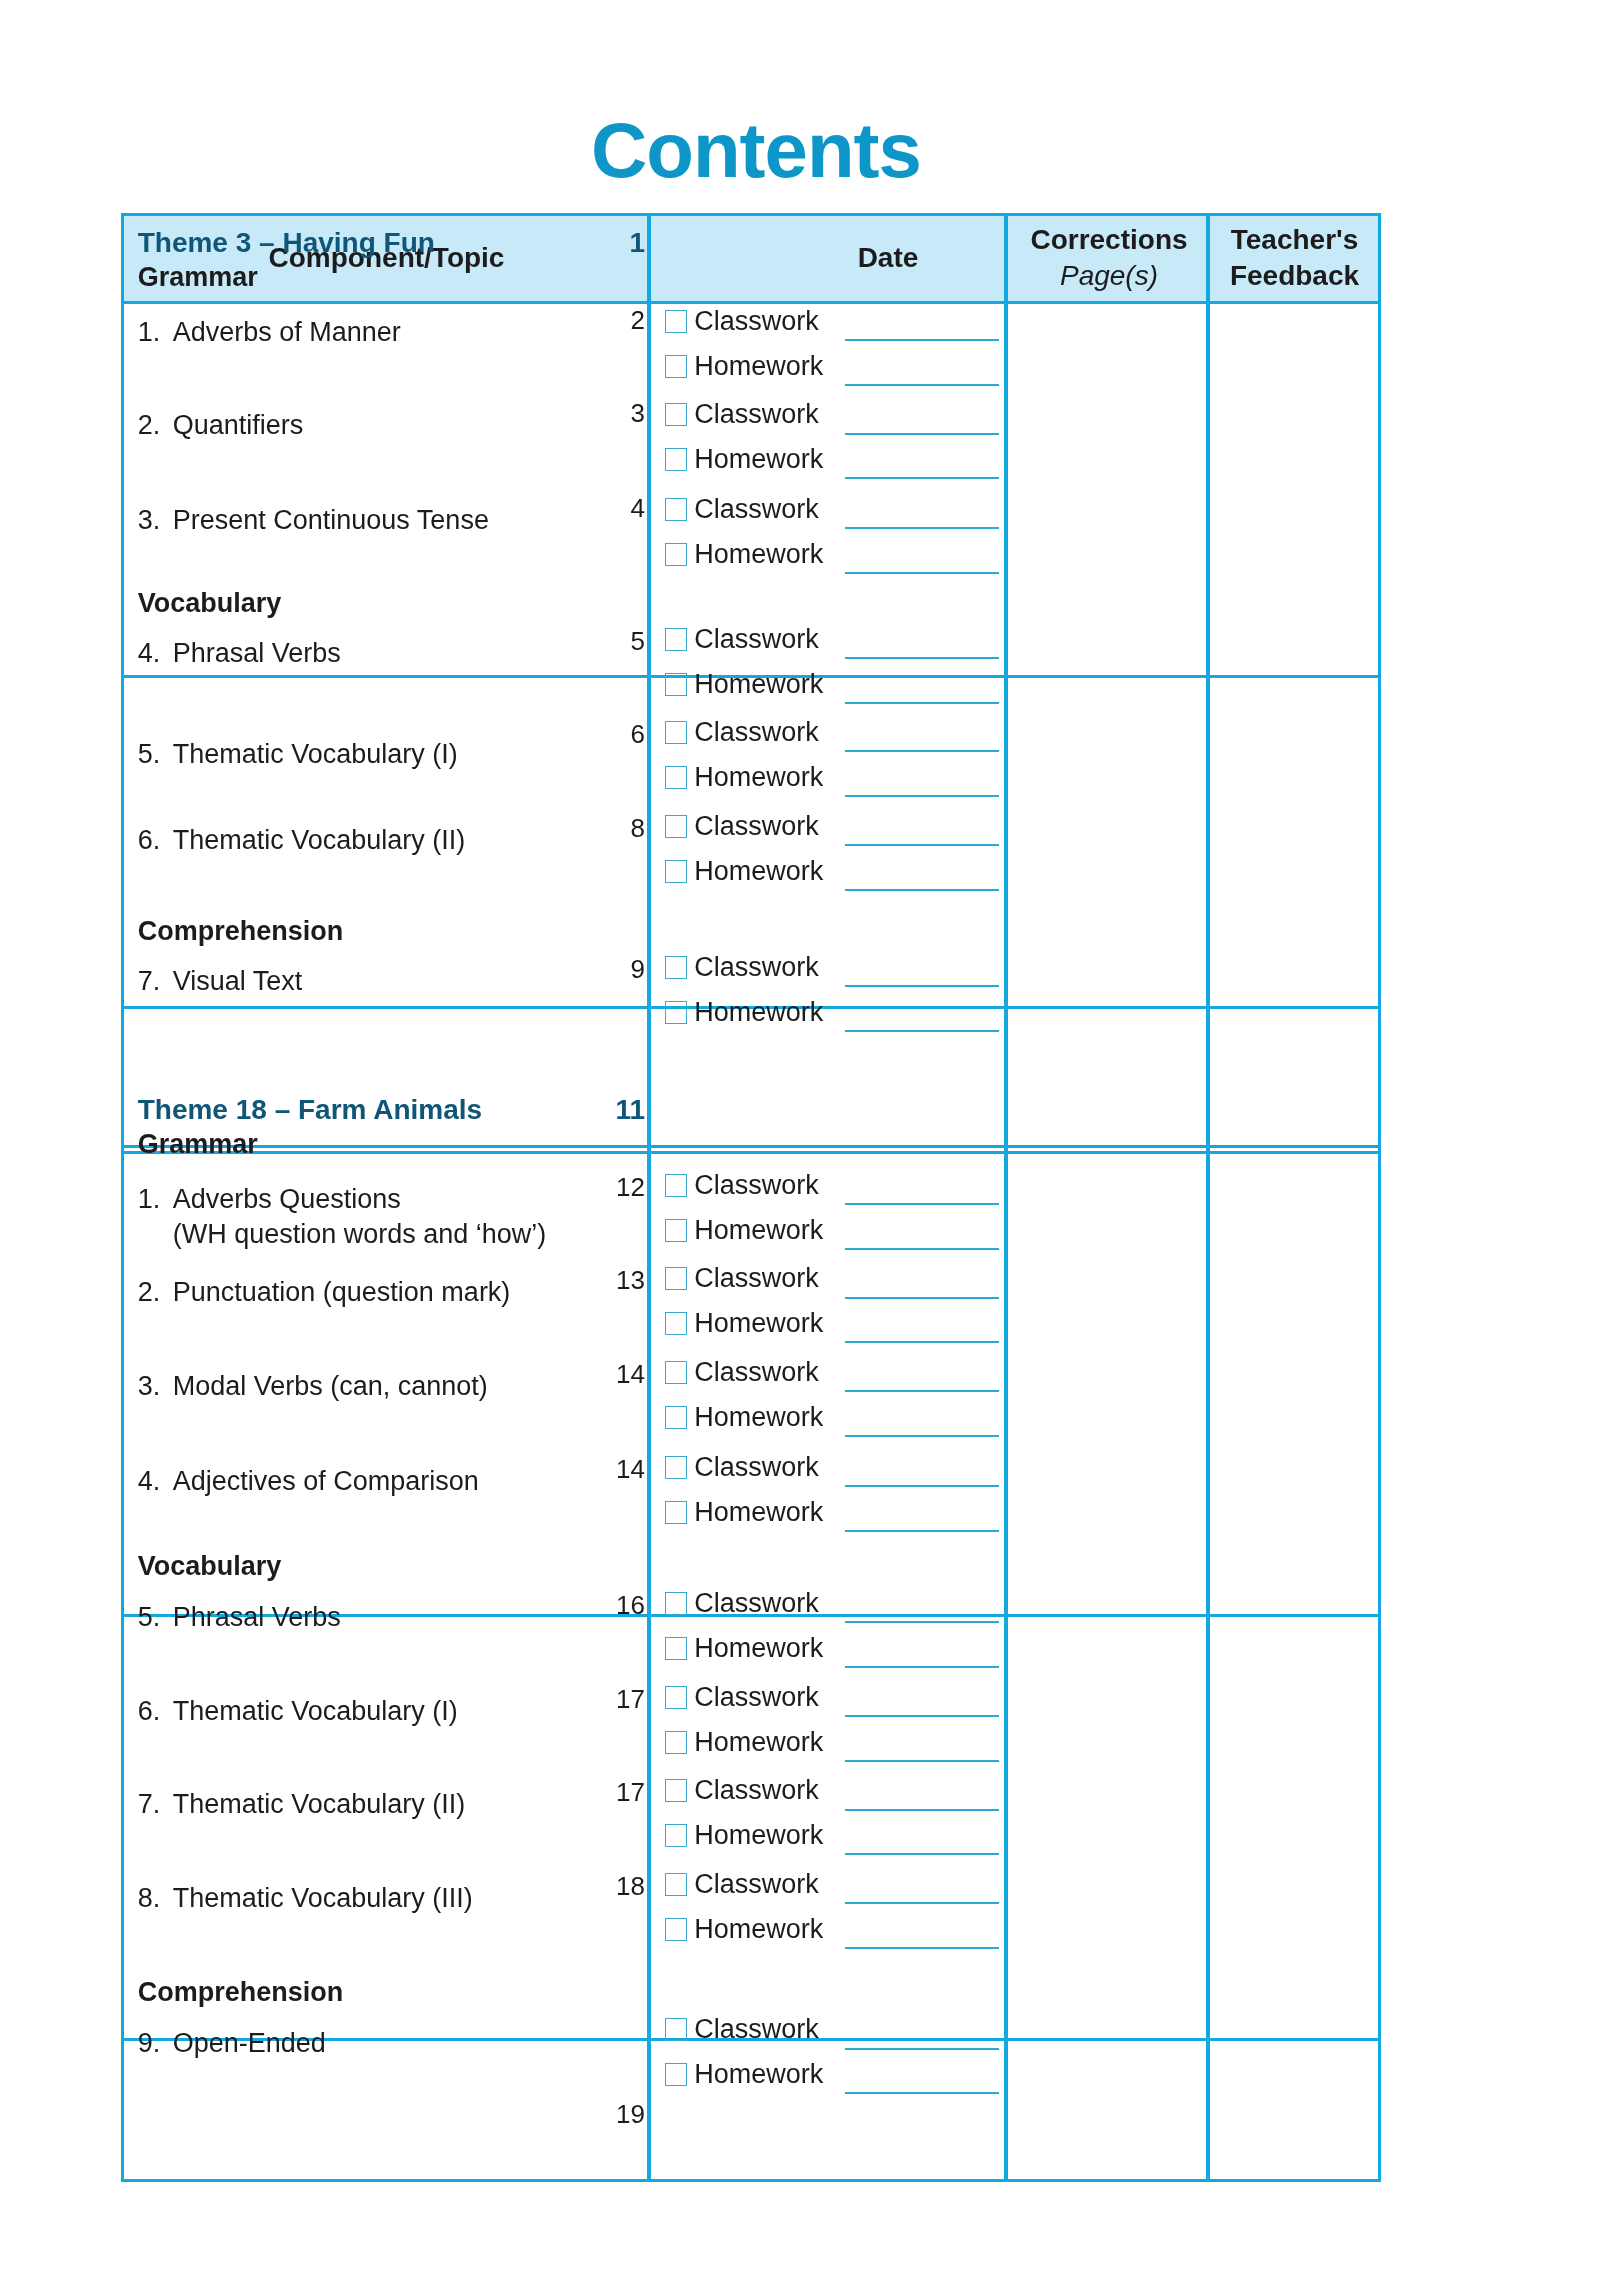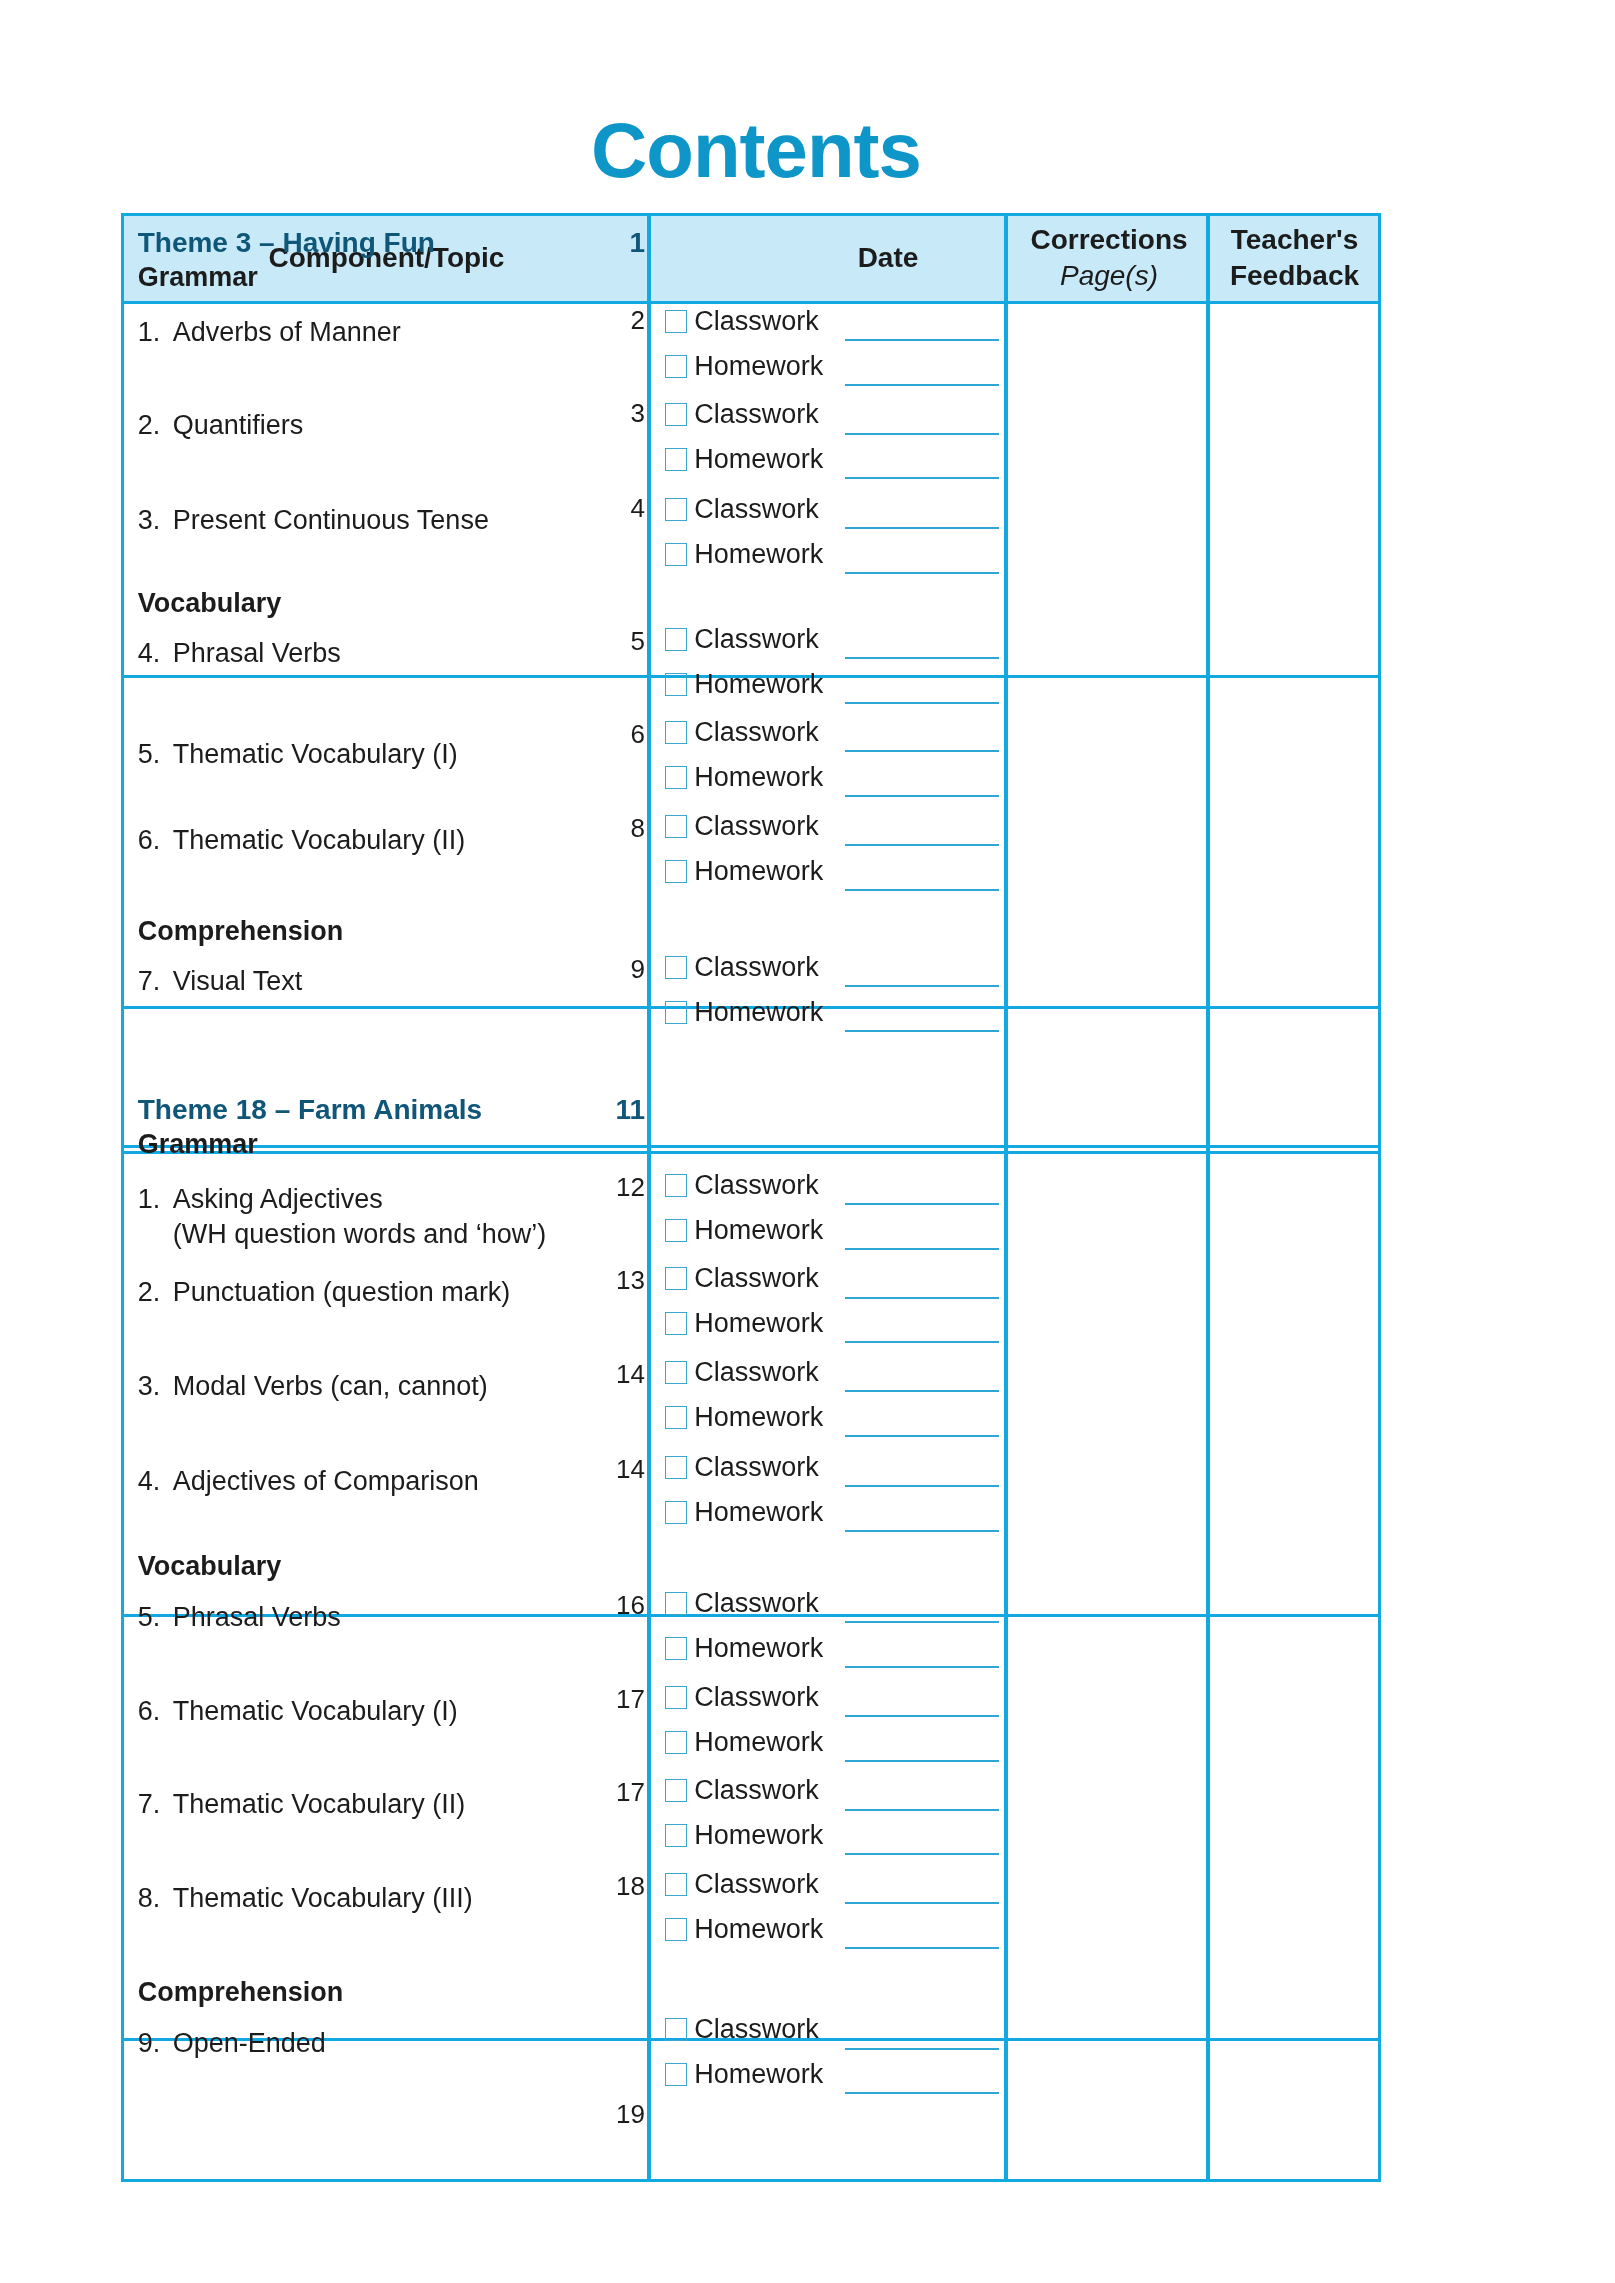--- a/index.html
+++ b/index.html
@@ -134,21 +134,21 @@
       <label class="chk" style="top:781px">
         <span class="box"></span>
         <span>Homework</span>
       </label>
       <div class="dline" style="top:814px"></div>
       <div class="hline" style="top:929px"></div>
       <div class="hline" style="top:935px"></div>
       <div class="theme" style="top:878px">Theme 18 – Farm Animals</div>
       <div class="tpage" style="top:878px">11</div>
       <div class="sec" style="top:913px">Grammar</div>
-      <div class="item" style="top:954px"><span class="num">1.</span><span>Asking Adjectives</span><span class="sub">(WH question words and ‘how’)</span></div>
+      <div class="item" style="top:954px"><span class="num">1.</span><span>Adverbs Questions</span><span class="sub">(WH question words and ‘how’)</span></div>
       <div class="ipage" style="top:956px">12</div>
       <label class="chk" style="top:954px">
         <span class="box"></span>
         <span>Classwork</span>
       </label>
       <div class="dline" style="top:987px"></div>
       <label class="chk" style="top:999px">
         <span class="box"></span>
         <span>Homework</span>
       </label>

